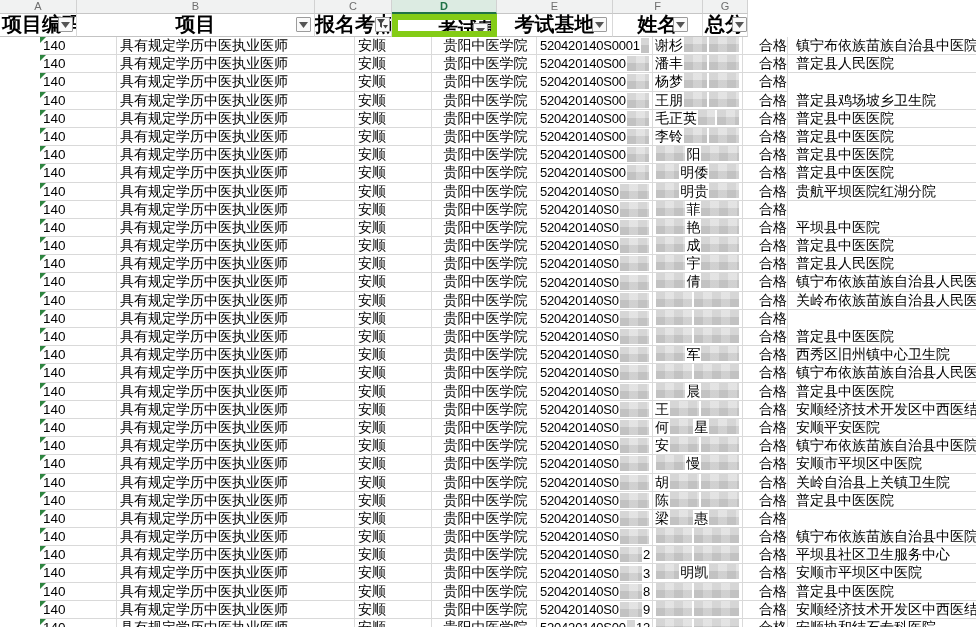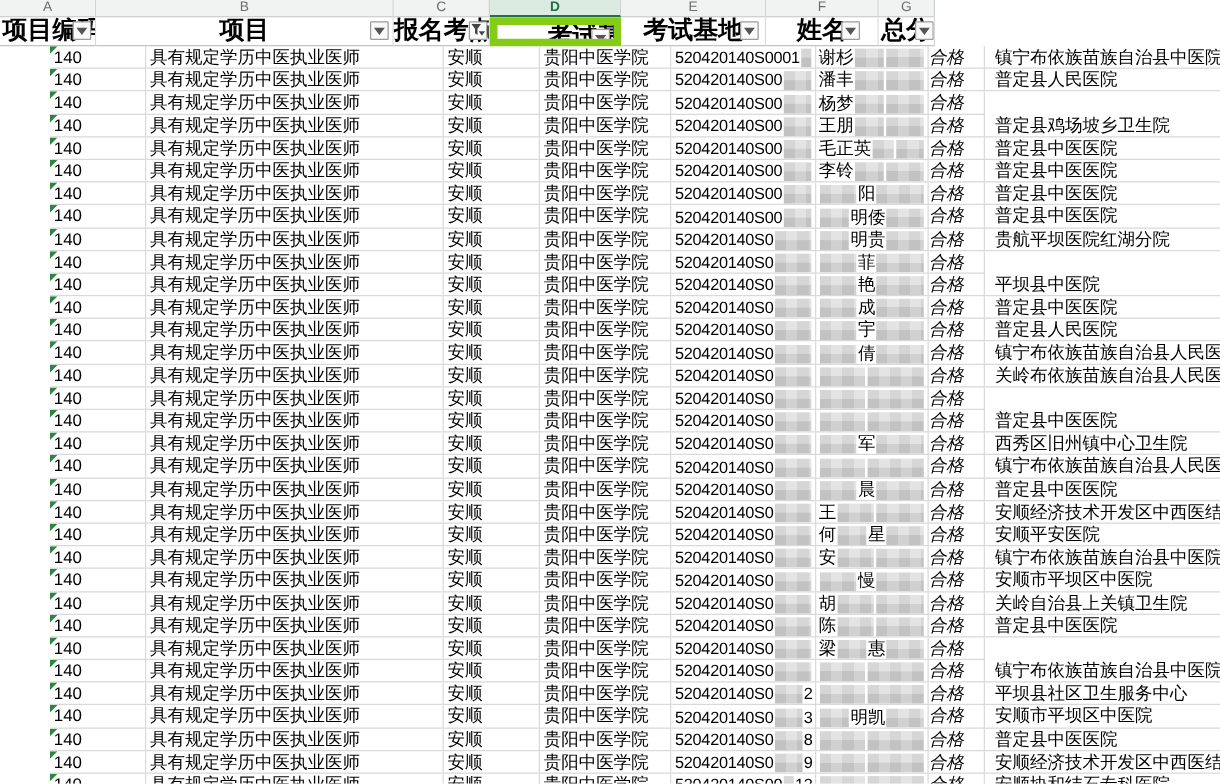--- a/index.html
+++ b/index.html
@@ -2,21 +2,21 @@
 <html><head>
 <meta charset="utf-8">
 <style>
   html,body{margin:0;padding:0;background:#fff;}
   .sheet{
     position:relative; width:976px; height:627px; overflow:hidden;
     font-family:"Liberation Sans", sans-serif; background:#fff; color:#000;
     -webkit-font-smoothing:antialiased;
   }
   
-  .w-a{width:77px;} .w-b{width:238px;} .w-c{width:77px;} .w-d{width:105px;}
+  .w-a{width:77px;} .w-b{width:238px;} .w-c{width:77px;} .w-d{width:105px;text-align:center;}
   .w-e{width:116px;} .w-f{width:90px;} .w-g{width:45px;}
   .w-h{flex:1; min-width:0;}
   *{box-sizing:border-box;}
 
   
   .letters{display:flex; height:14px; width:100%;}
   .lcell{
     background:#f1f2f2; border-right:1px solid #d2d2d2; border-bottom:1px solid #c6c6c6;
     font-size:11px; color:#6e6e6e; text-align:center; line-height:13px;
     flex-shrink:0; user-select:none;
@@ -44,27 +44,27 @@
 
   
   .drow{display:flex; height:18.2px; width:100%;margin-left:40px;}
   .dcell{
     position:relative; border-right:1px solid #dadada; border-bottom:1px solid #d9d9d9;
     font-size:14px; line-height:17px; white-space:nowrap; overflow:hidden;
     flex-shrink:0; padding-left:3px;
   }
   .dcell.w-h{border-right:none; padding-left:8px; font-size:14px;}
   .cell-code{font-size:13.5px;}
-  .cell-result{text-align:left; padding-left:0;font-style:italic;}
+  .cell-result{text-align:right; padding-left:0;}
   .tri{
     position:absolute; left:0; top:0; width:0; height:0;
     border-top:6px solid #2e8540; border-right:6px solid transparent;
   }
-  .cell-ticket{display:flex; align-items:flex-end; padding-right:2px; font-size:13px; letter-spacing:-0.2px;}
-  .cell-name{display:flex; align-items:flex-end; padding-left:2px; padding-right:2px;}
+  .cell-ticket{display:flex; align-items:center; padding-right:2px; font-size:13px; letter-spacing:-0.2px;}
+  .cell-name{display:flex; align-items:flex-start; padding-left:2px; padding-right:2px;}
   .nfrag{flex-shrink:0;}
 
   
   .mosaic{
     display:inline-block; height:15px; margin:0 1px; flex-shrink:1;
     background-color:#dedede;
     background-image:
       repeating-linear-gradient(0deg, rgba(0,0,0,0.07) 0 8px, rgba(255,255,255,0.10) 8px 16px),
       repeating-linear-gradient(90deg, rgba(0,0,0,0.06) 0 9px, rgba(255,255,255,0.08) 9px 18px);
   }

